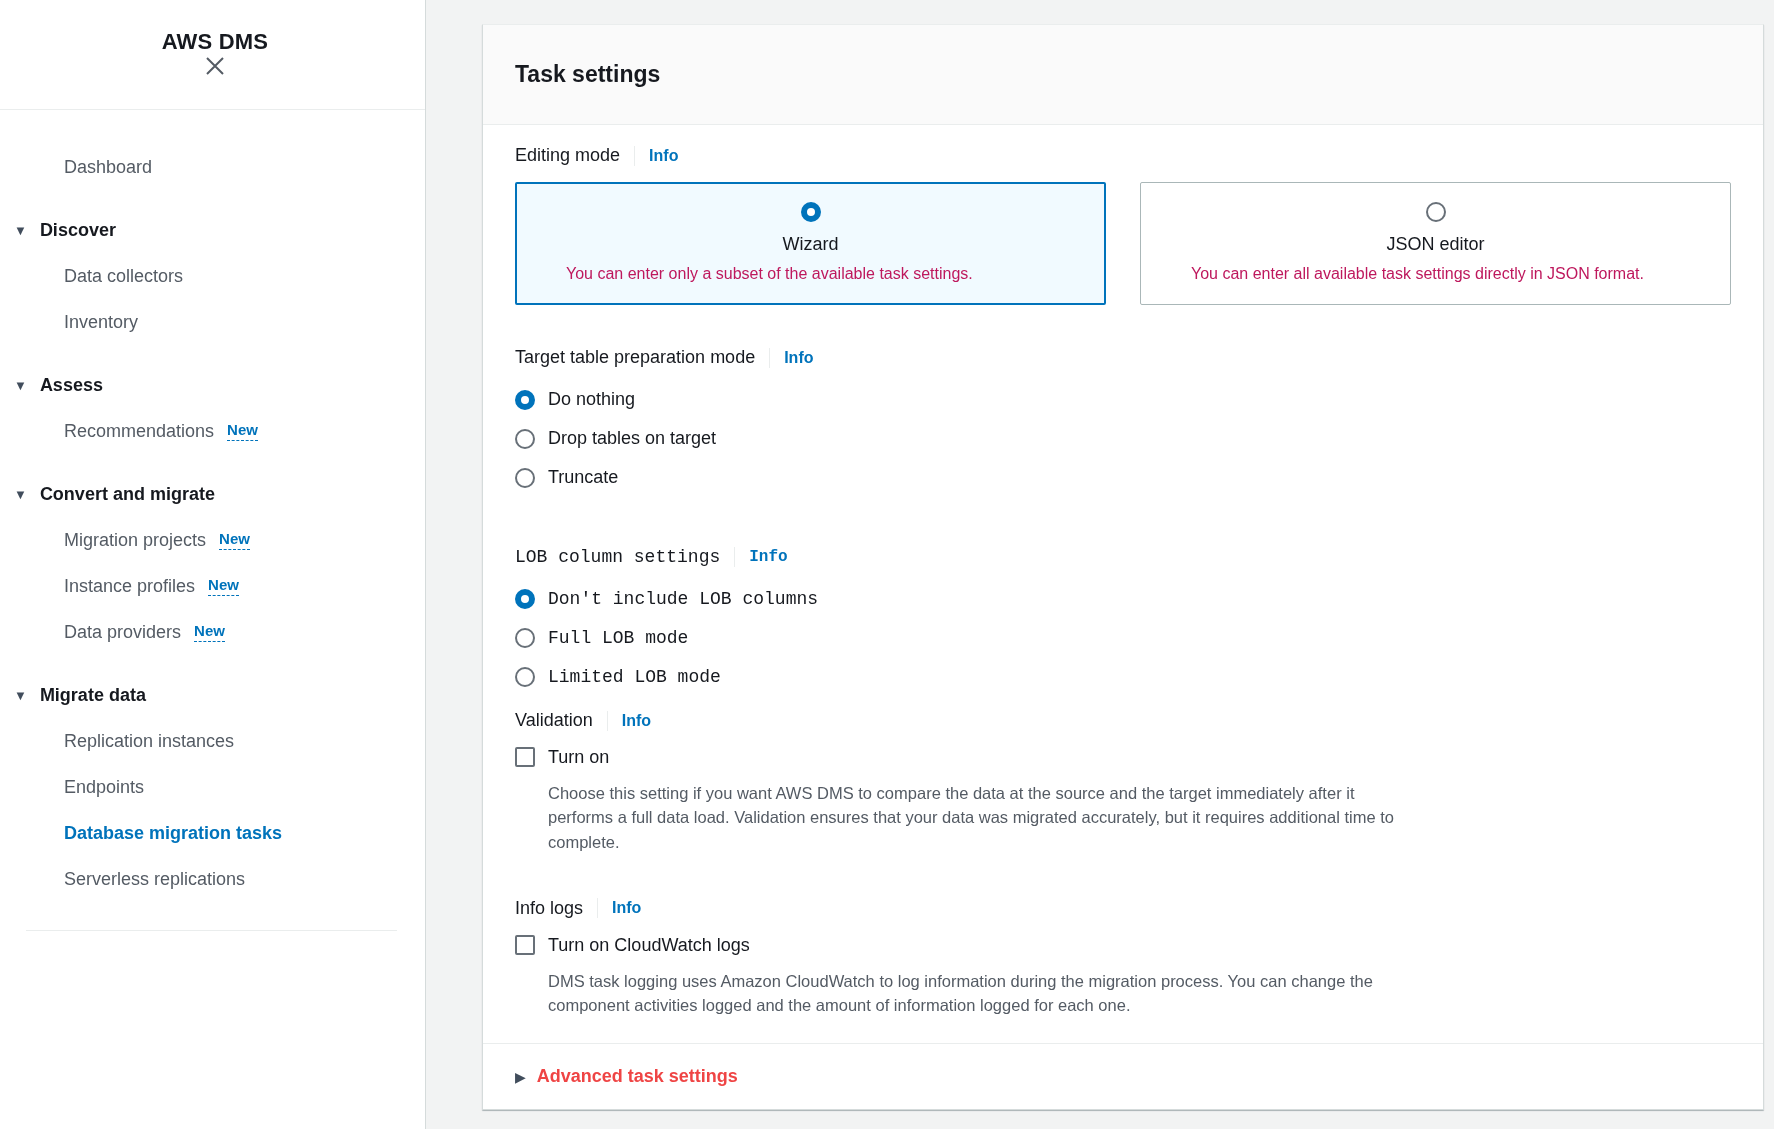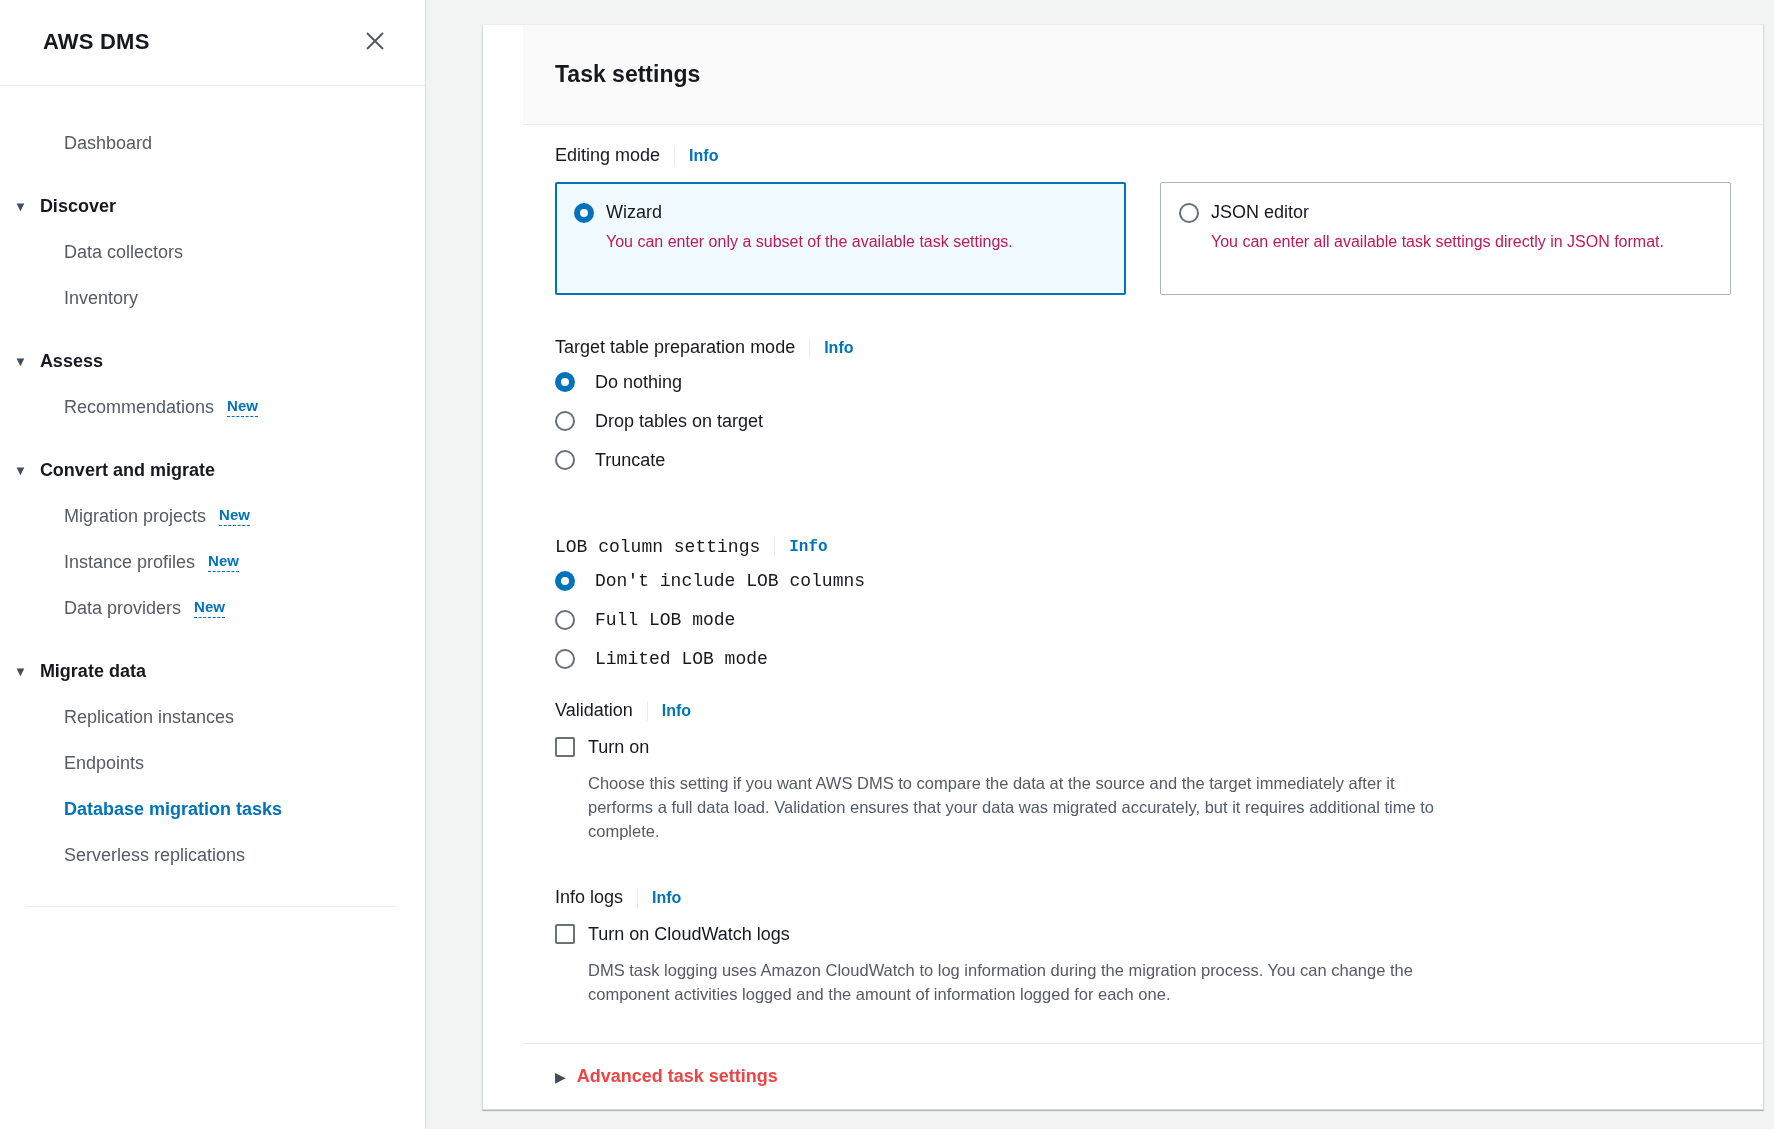--- a/index.html
+++ b/index.html
@@ -16,20 +16,21 @@
   
   .sidebar {
     width:426px; min-width:426px; height:100%;
     background:#ffffff;
     border-right:1px solid #d5dbdb;
   }
   .sidebar-header {
     display:flex; justify-content:space-between; align-items:center;
     padding:29px 38px 30px 43px;
     border-bottom:1px solid #eaeded;
+    flex-direction:column;
   }
   .sidebar-title { font-size:22px; font-weight:700; letter-spacing:.2px; }
   .close-btn {
     background:none; border:none; cursor:pointer; padding:0;
     width:24px; height:24px; display:flex; align-items:center; justify-content:center;
   }
   .sidebar-nav ul { list-style:none; margin:34px 0 0 0; padding:0; }
   .nav-item, .nav-section {
     height:46px; display:flex; align-items:center;
     font-size:18px; color:#545b64; cursor:pointer;
@@ -44,60 +45,59 @@
   }
   .nav-divider { height:1px; background:#eaeded; margin:28px 28px 27px 26px; }
 
   
   .main { flex:1; padding:24px 10px 0 56px; }
   .card {
     background:#ffffff; height:1086px;
     display:flex; flex-direction:column;
     border:1px solid #d5dbdb; border-top-color:#eaeded; border-radius:1px;
     box-shadow:0 1px 1px rgba(0,28,36,0.3);
-    padding-left:40px;
   }
   .card-header {
     background:#fafafa; padding:36px 32px;
     border-bottom:1px solid #eaeded;
   }
   .card-title { font-size:23px; font-weight:700; }
   .card-body { flex:1; padding:20px 32px 0; overflow:hidden; }
 
   .field-head { display:flex; align-items:center; font-size:18px; }
   .field-head .sep { width:1px; height:20px; background:#eaeded; margin:0 14px; }
   .info-link { color:#0073bb; font-weight:700; font-size:16px; text-decoration:none; cursor:pointer; }
 
   
   .tiles { display:flex; gap:34px; margin-top:16px; }
   .tile {
     flex:1 1 0; min-height:113px; background:#ffffff;
     border:1px solid #aab7b8; border-radius:2px; padding:19px 18px; cursor:pointer;
   }
   .tile.selected { border:2px solid #0073bb; background:#f1faff; padding:18px 17px; }
-  .tile-row { display:flex; align-items:center; gap:12px; }
+  .tile-row { display:flex; align-items:center; gap:12px;flex-direction:column; }
   .tile-label { font-size:18px; }
   .tile-desc { margin:8px 0 0 32px; font-size:16px; color:#be185d; line-height:1.4; }
 
   .radio {
     width:20px; height:20px; min-width:20px; border-radius:50%;
     border:2px solid #687078; background:#fff; cursor:pointer;
   }
   .radio.checked { border:6px solid #0073bb; }
   .checkbox {
     width:20px; height:20px; min-width:20px;
     border:2px solid #687078; border-radius:2px; background:#fff; cursor:pointer;
   }
 
   .group-target { margin-top:42px; }
   .group-lob { margin-top:59px;font-family:Liberation Mono, monospace; }
   .group-validation { margin-top:23px; }
   .group-logs { margin-top:44px; }
   .options { margin-top:14px; }
-  .option { display:flex; align-items:flex-start; gap:20px; height:28px; margin-bottom:11px; font-size:18px; cursor:pointer; }
+  .option { display:flex; align-items:flex-end; gap:13px; height:28px; margin-bottom:11px; font-size:18px; cursor:pointer; }
   .check-row { display:flex; align-items:flex-start; gap:13px; height:28px; margin-top:16px; font-size:18px; cursor:pointer; }
   .field-desc { margin:6px 0 0 33px; max-width:852px; font-size:16.5px; color:#545b64; line-height:1.46; }
 
   .card-footer {
     border-top:1px solid #eaeded; padding:22px 32px;
     display:flex; align-items:center; gap:11px; cursor:pointer;
   }
   .caret-right { color:#414d5c; font-size:14px; line-height:1; }
   .advanced-label { font-size:18px; font-weight:700; color:#ef4444; }
 </style>

